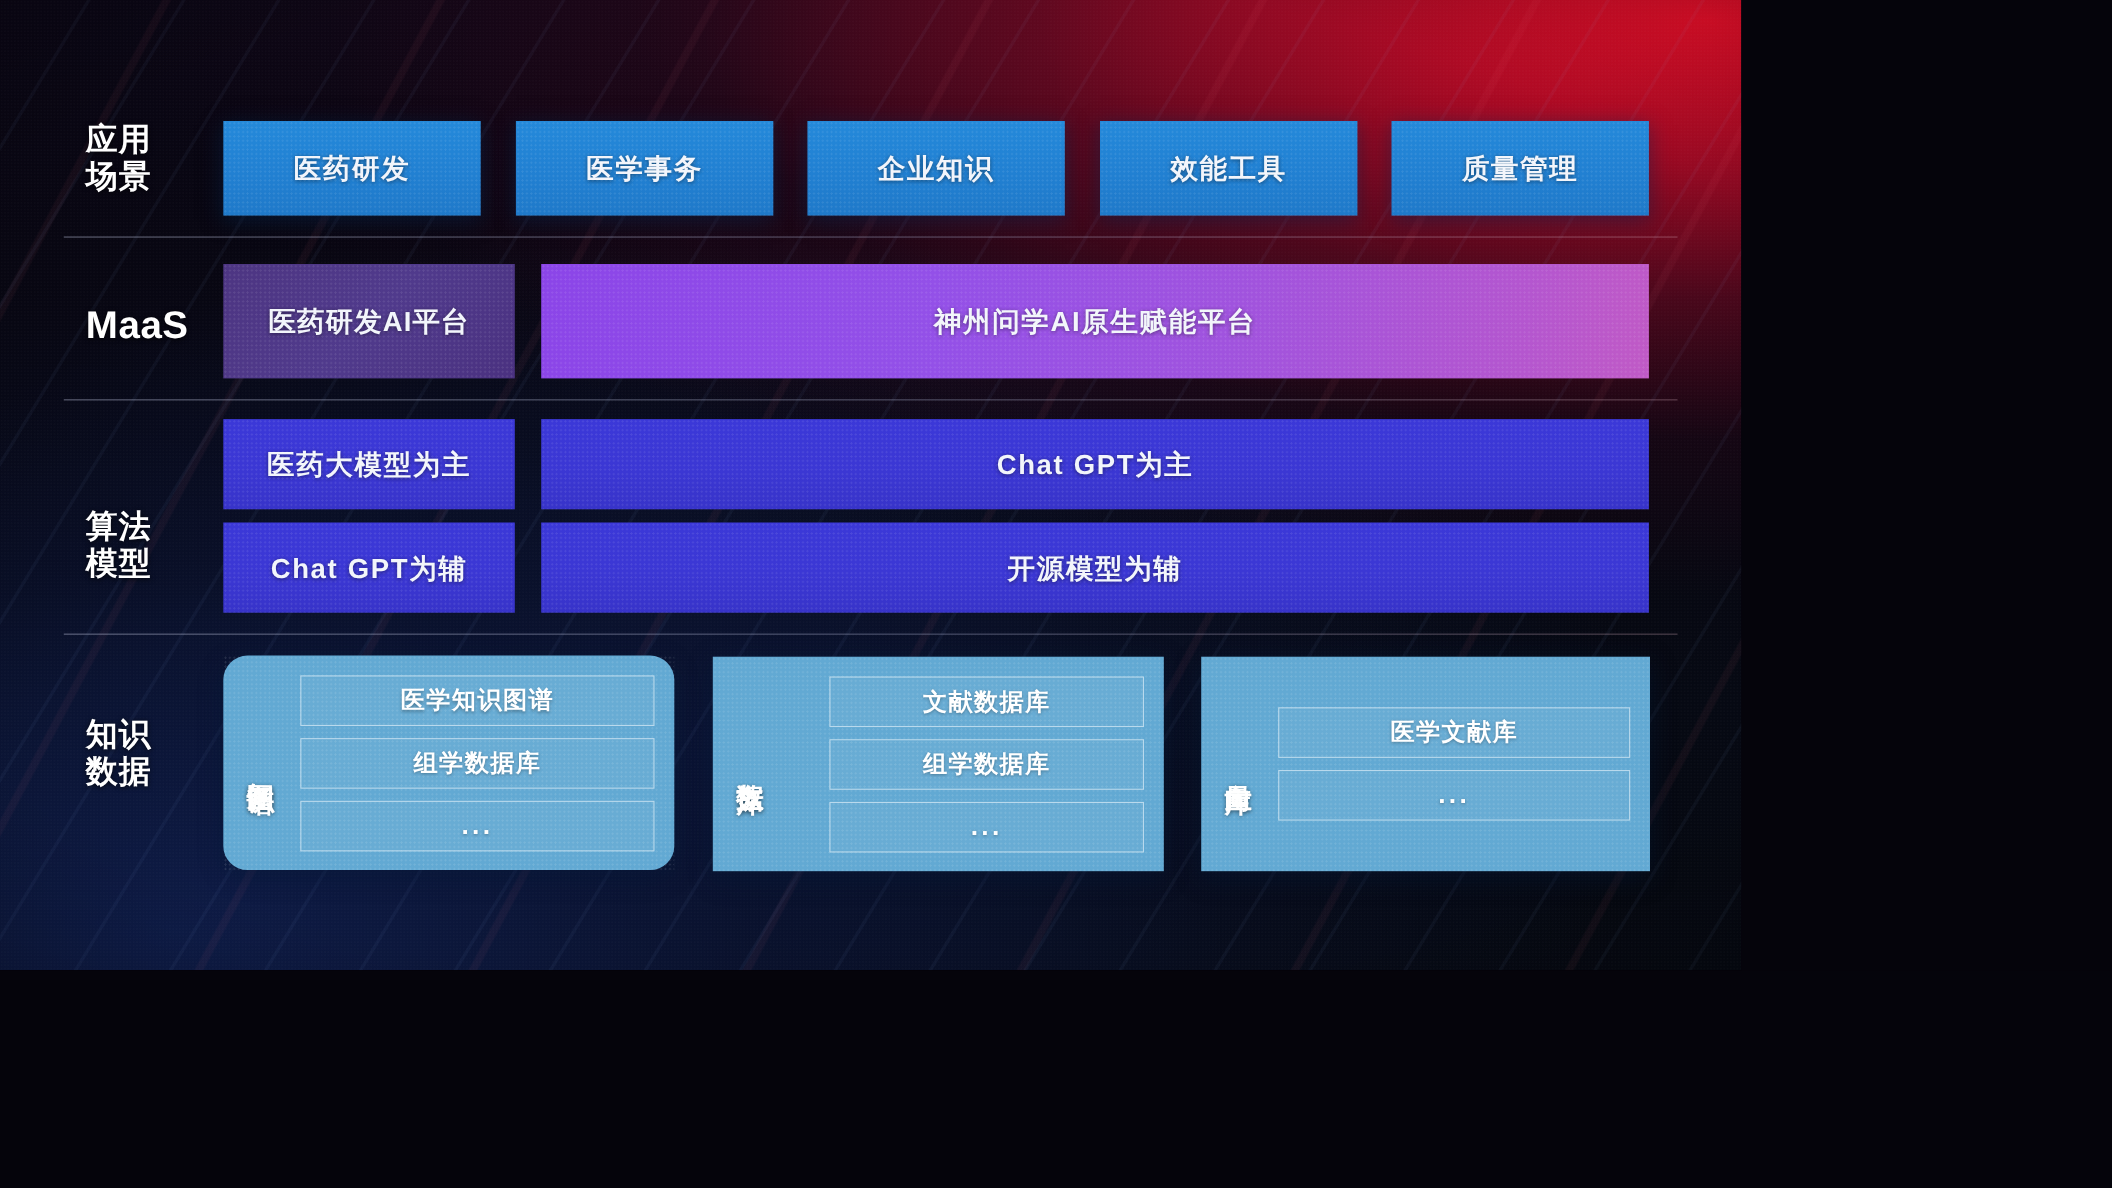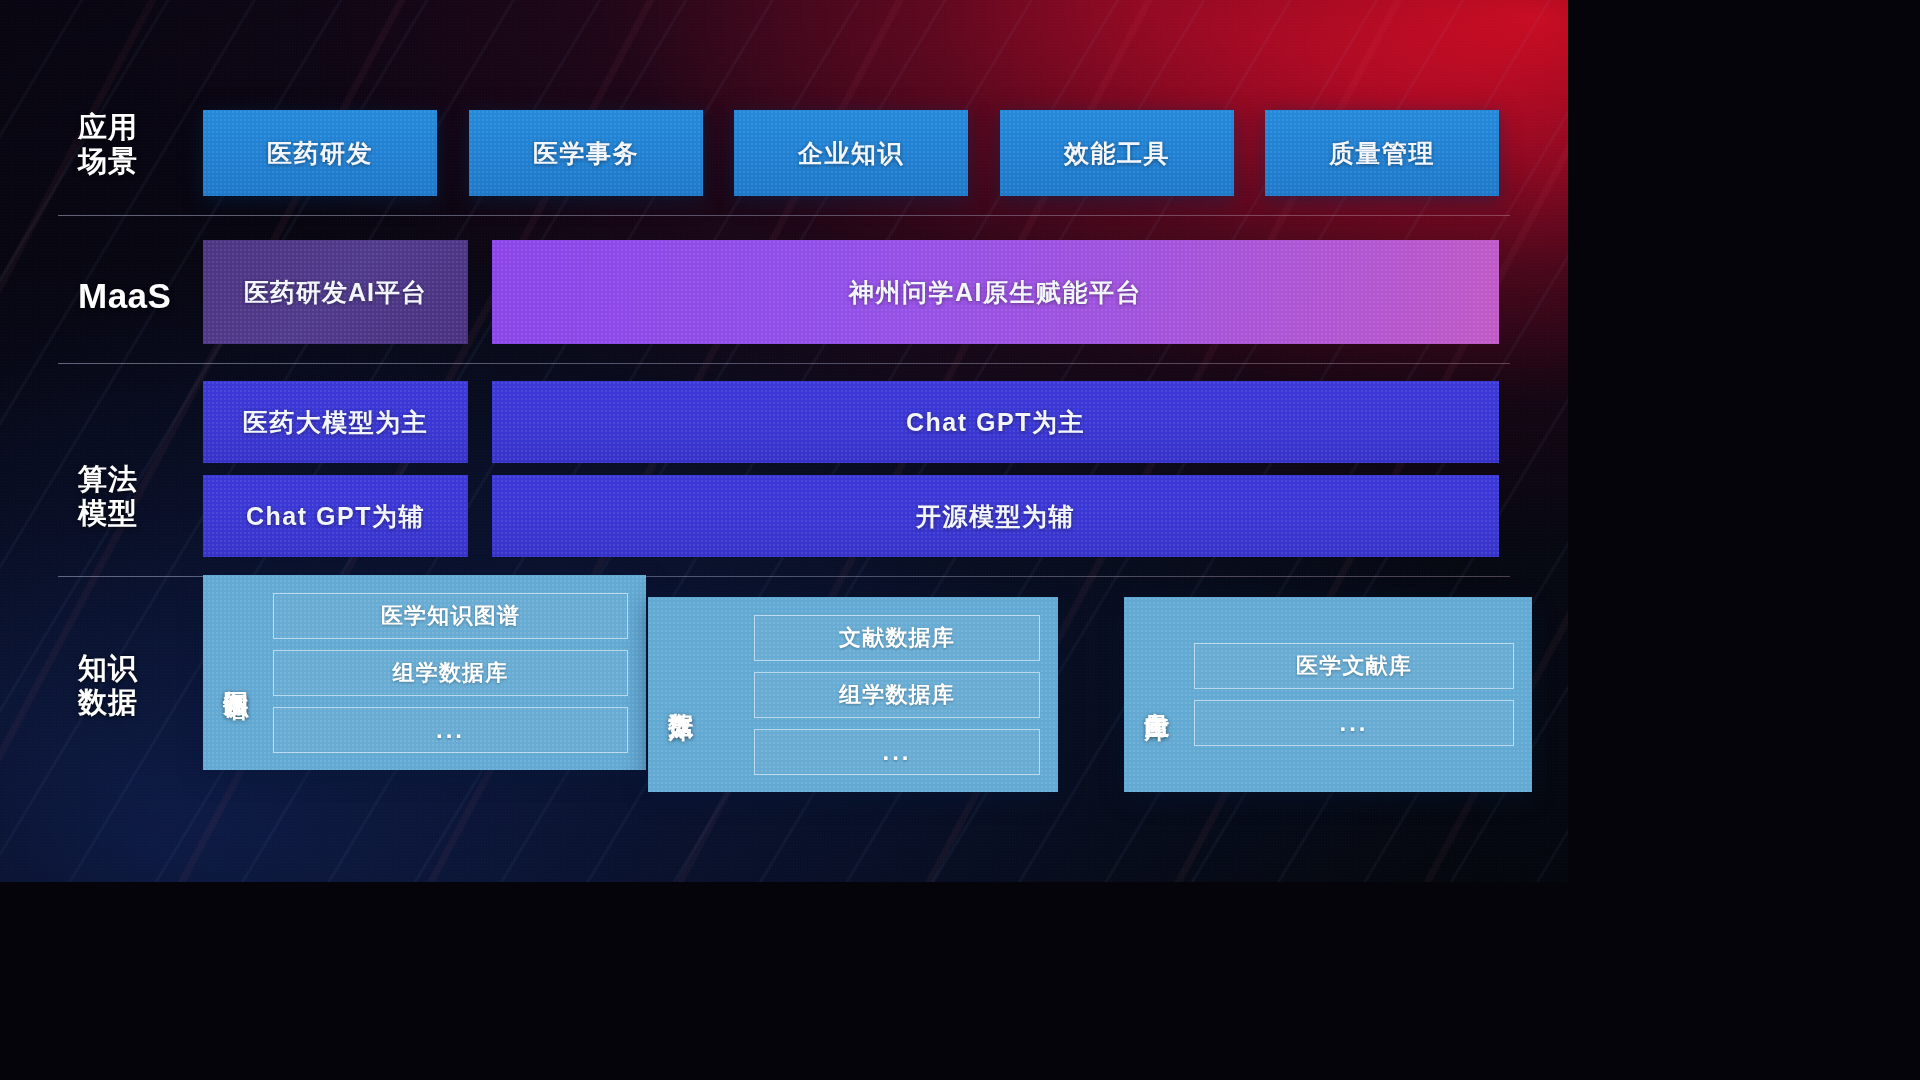--- a/index.html
+++ b/index.html
@@ -9,20 +9,21 @@
     background: #05040b;
   }
   #stage {
     position: relative;
     width: 1568px;
     height: 882px;
     overflow: hidden;
     background: #07060e;
     font-family: "Liberation Sans", "DejaVu Sans", sans-serif;
     user-select: none;
+    padding-left: 15px;
   }
 
   
   .bg-base {
     position: absolute; inset: 0;
     background:
       radial-gradient(120% 90% at 98% 2%, rgba(233, 14, 40, 0.95) 0%, rgba(186,10,38,0.80) 16%, rgba(120,8,34,0.55) 32%, rgba(52,6,28,0.30) 48%, rgba(10,7,20,0.05) 66%, rgba(5,4,11,0) 80%),
       radial-gradient(90% 70% at 72% 0%, rgba(150,12,40,0.55) 0%, rgba(60,8,30,0.22) 40%, rgba(5,4,11,0) 72%),
       radial-gradient(110% 120% at 10% 96%, rgba(15,30,78,0.85) 0%, rgba(10,18,50,0.50) 30%, rgba(6,8,22,0.18) 56%, rgba(5,4,11,0) 78%),
       radial-gradient(80% 80% at 40% 78%, rgba(18,38,96,0.45) 0%, rgba(7,10,26,0) 68%),
@@ -266,39 +267,39 @@
       <span>开源模型为辅</span>
     </div>
 
     <div class="divider" style="top:576px;"></div>
 
     <div class="row-label cn" style="top:651px;font-family:Liberation Serif, serif;">
       <div>知识</div>
       <div>数据</div>
     </div>
 
-    <div class="kpanel" style="left:203px; top:575px; width:443px; height:195px;">
+    <div class="kpanel" style="left:203px; top:596px; width:410px; height:195px;border-radius:22px;">
       <div class="kpanel-title">知识图谱</div>
       <div class="kpanel-items">
         <div class="kitem">医学知识图谱</div>
         <div class="kitem">组学数据库</div>
         <div class="kitem dots">...</div>
       </div>
     </div>
 
     <div class="kpanel" style="left:648px; top:597px; width:410px; height:195px;gap:36px;">
       <div class="kpanel-title">数据库</div>
       <div class="kpanel-items">
         <div class="kitem">文献数据库</div>
         <div class="kitem">组学数据库</div>
         <div class="kitem dots">...</div>
       </div>
     </div>
 
-    <div class="kpanel" style="left:1124px; top:597px; width:408px; height:195px;">
+    <div class="kpanel" style="left:1092px; top:597px; width:408px; height:195px;">
       <div class="kpanel-title">向量库</div>
       <div class="kpanel-items">
         <div class="kitem">医学文献库</div>
         <div class="kitem dots">...</div>
       </div>
     </div>
 
   </div>
 </div>
 

